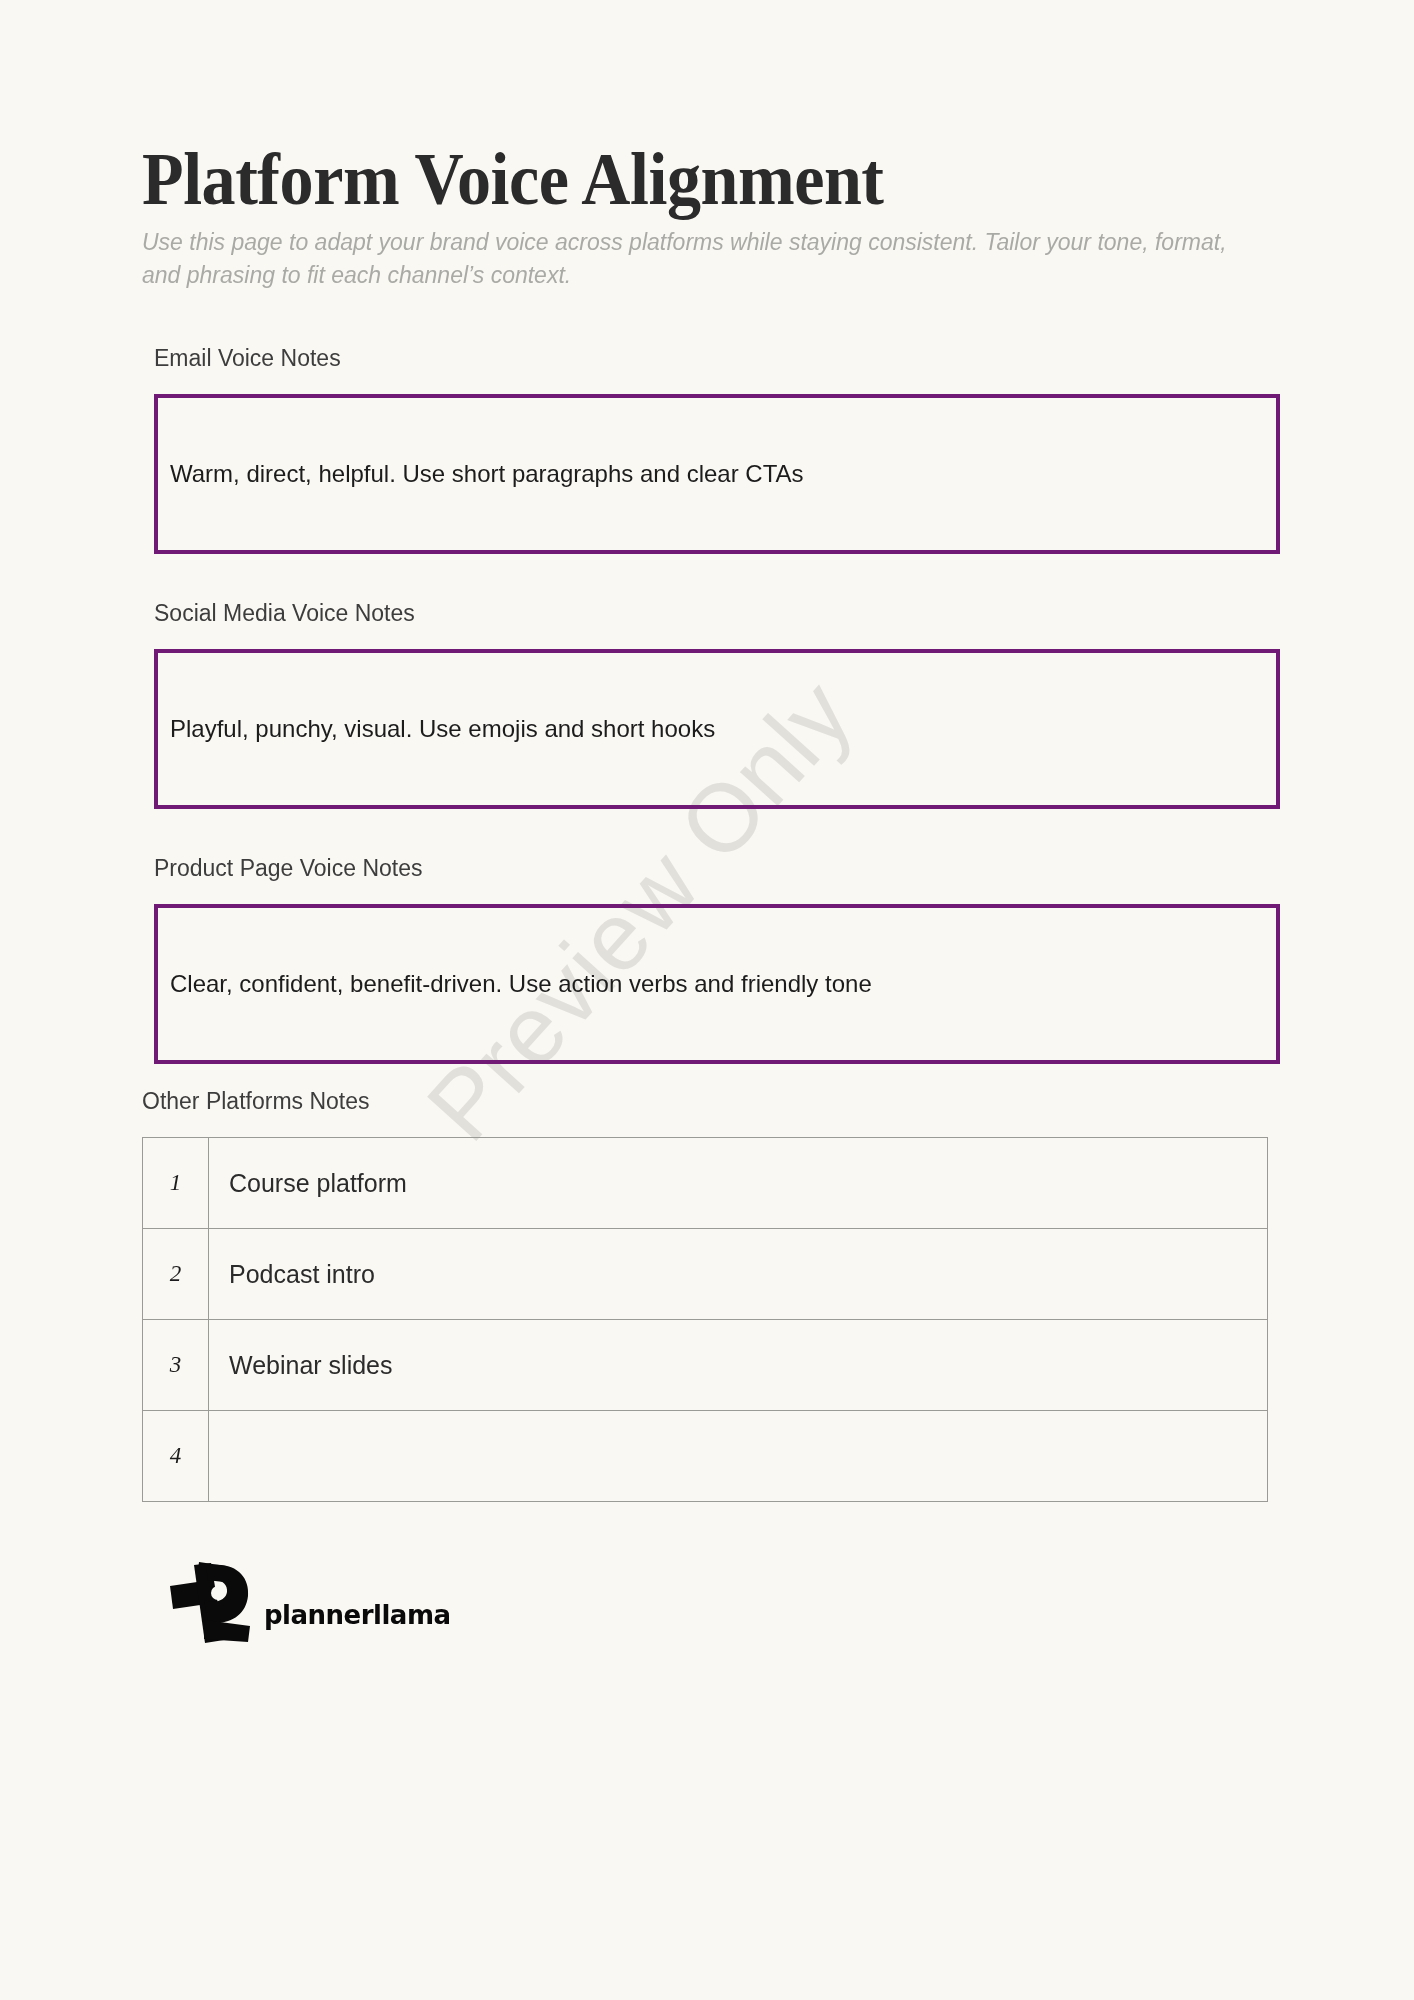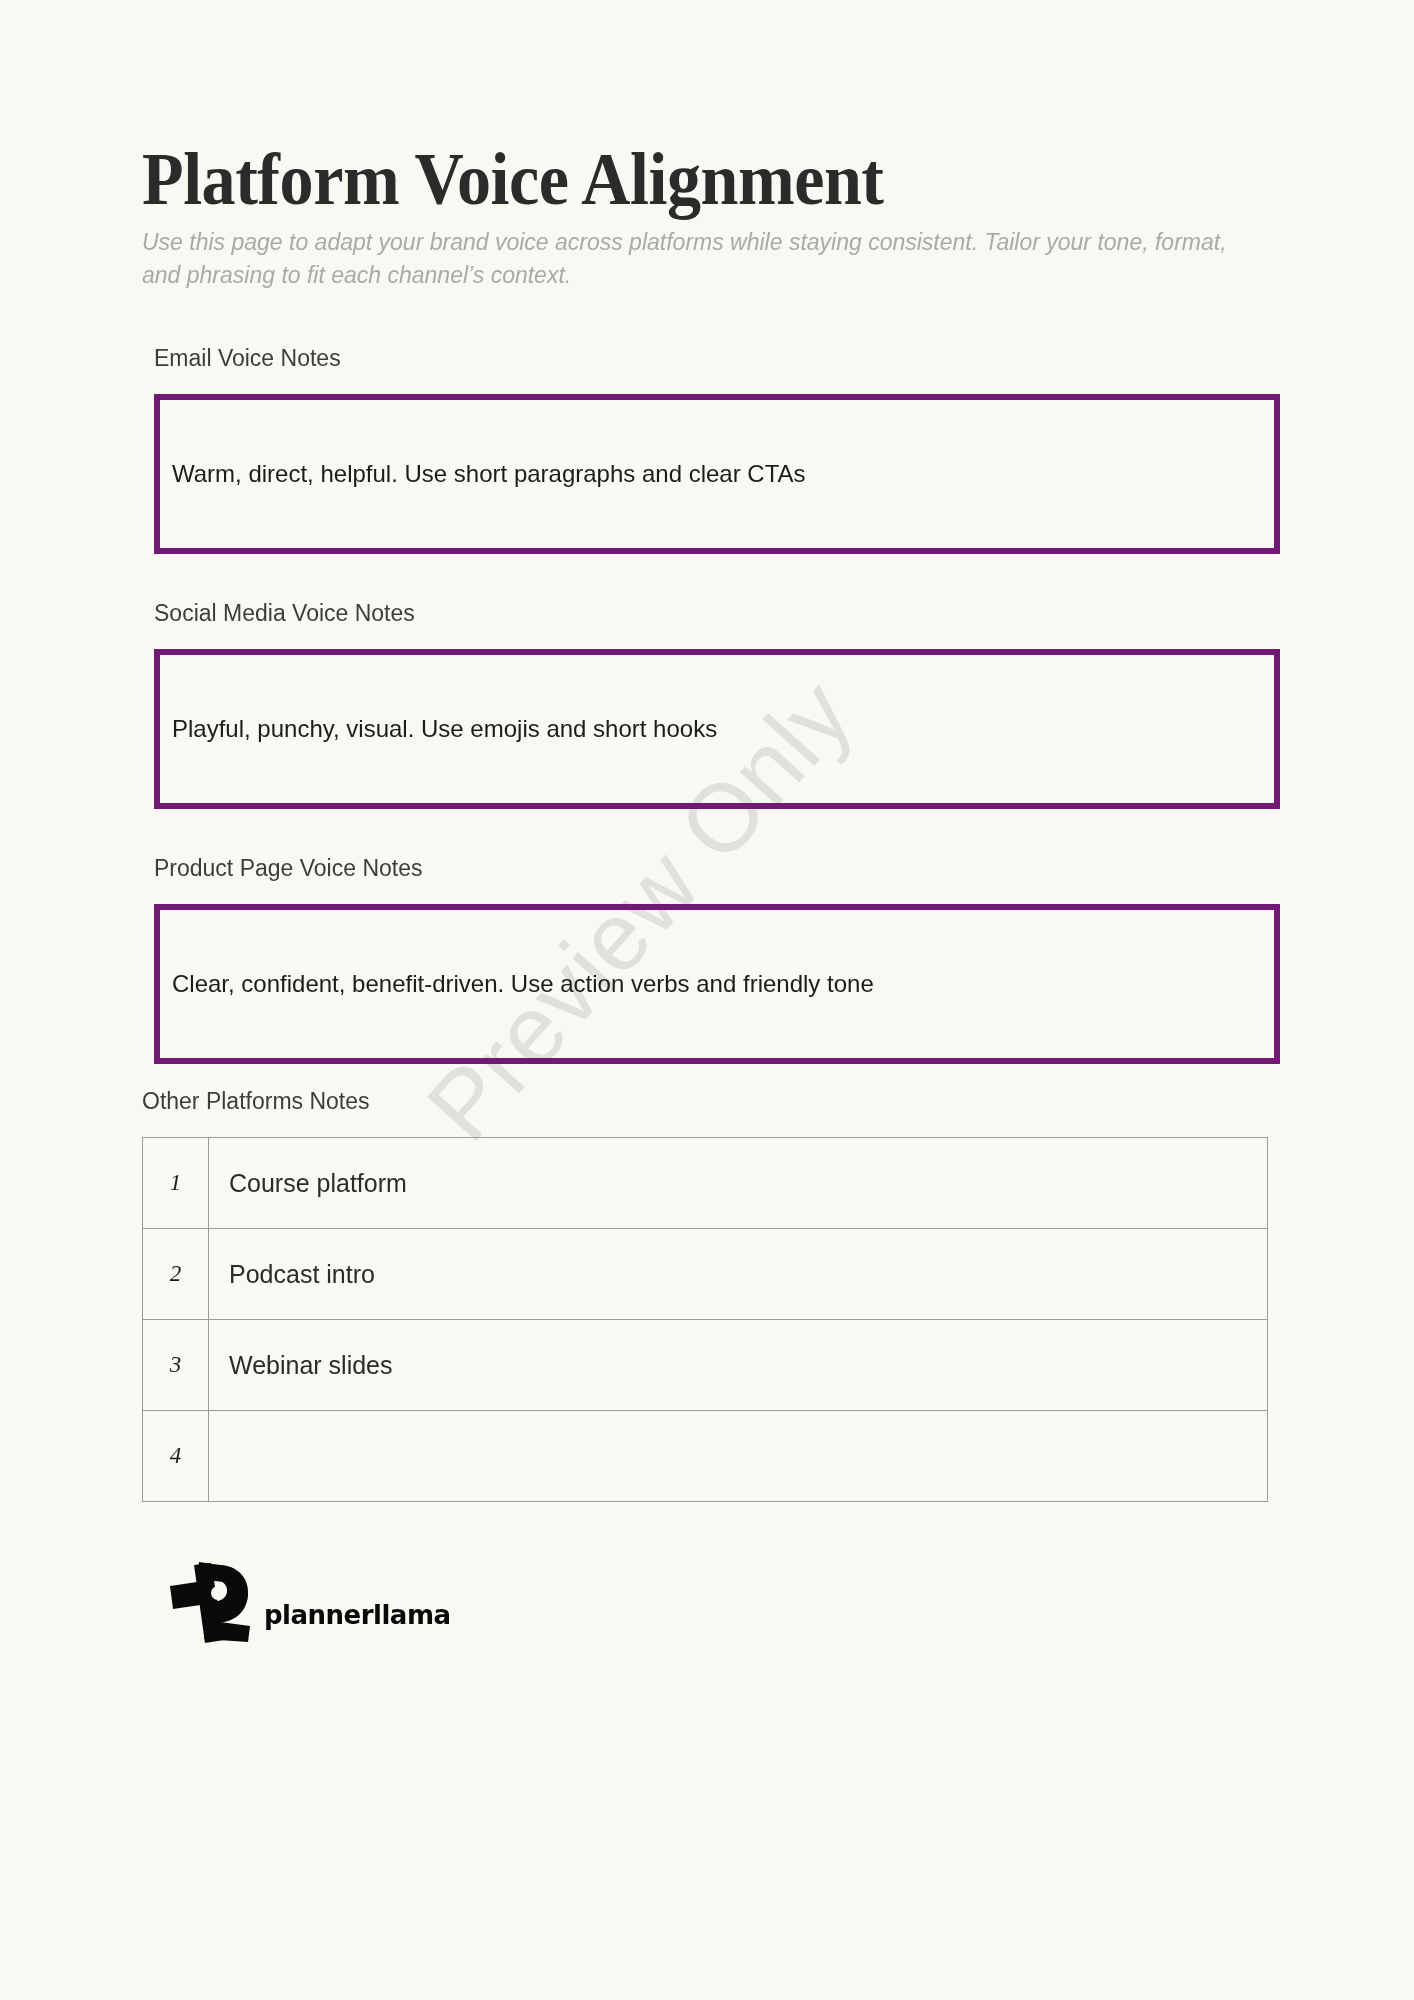--- a/index.html
+++ b/index.html
@@ -85,21 +85,21 @@
   .field-label {
     font-family: "Liberation Sans", sans-serif;
     font-size: 23px;
     color: #3d3d3d;
     margin-bottom: 22px;
   }
 
   .field-box {
     width: 1126px;
     height: 160px;
-    border: 6px solid #701a75;
+    border: 4px solid #701a75;
     background: transparent;
     display: flex;
     align-items: center;
     padding: 0 12px;
   }
 
   .field-box .value {
     font-family: "Liberation Sans", sans-serif;
     font-size: 24px;
     color: #1c1c1c;

